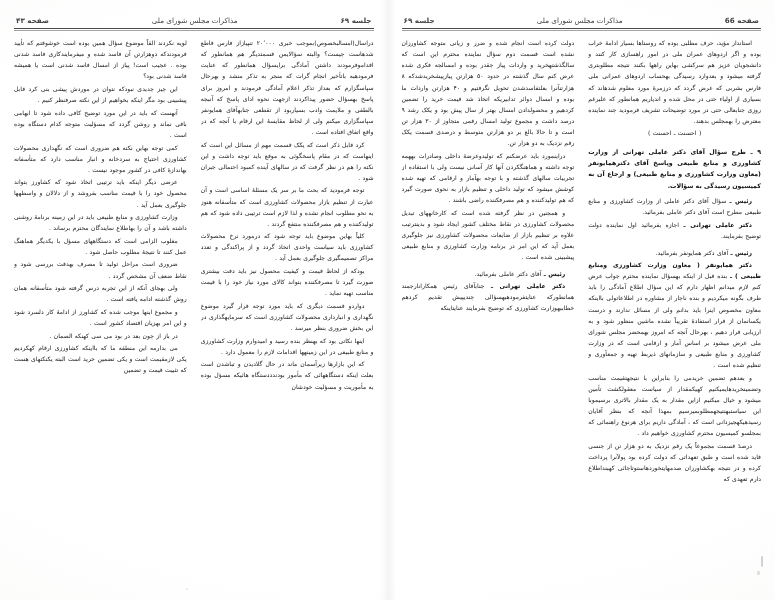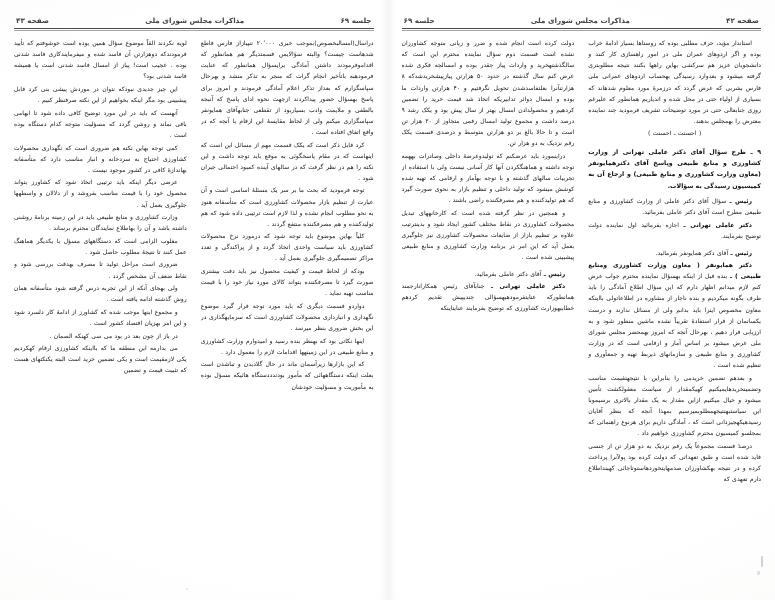--- a/index.html
+++ b/index.html
@@ -56,21 +56,21 @@
     flex-direction: row;
     align-items: baseline;
     justify-content: space-between;
     font-size: 7.2px;
     letter-spacing: .2px;
     color: #2a2a2a;
     padding: 0 2px 2px 2px;
     opacity: .88;
   }
   .rh-side { white-space: nowrap; font-weight: 600; text-align: right; }
-  .rh-center { white-space: nowrap; font-weight: 700; }
+  .rh-center { white-space: nowrap; font-weight: 400; }
 
   .head-rule {
     height: 0;
     border-top: 1.6px solid #2c2c2c;
     margin: 1px 0 0 0;
     opacity: .85;
   }
   .head-rule.thin {
     border-top: 0.7px solid #4a4a4a;
     margin-top: 1.2px;
@@ -145,21 +145,21 @@
 <body>
 
 <div id="scan-sheet"></div>
 
 <div id="spread">
 
   <div class="page">
     <div class="page-inner">
 
       <div class="running-head">
-        <span class="rh-side">صفحه ۴۲</span>
+        <span class="rh-side">صفحه 66</span>
         <span class="rh-center">مذاکرات مجلس شورای ملی</span>
         <span class="rh-side">جلسه ۶۹</span>
       </div>
       <div class="head-rule"></div>
       <div class="head-rule thin"></div>
 
       <div class="columns">
 
         <div class="col">
           <p class="para indent">استاندار مؤید، حرف مطلبی بوده که روستاها بسیار ادامهٔ خراب بوده و اگر اردوهای عمران ملی در امور راهسازی کار کنند و دانشجویان عزیز هم سرکشی بهاین راهها بکنند نتیجه مطلوبتری گرفته میشود و بعدوارد رسیدگی بهحساب اردوهای عمرانی ملی فارس بشربی که عرض گردد که درزمرهٔ مورد معلوم شدهاند که بسیاری از اولیاء حتی در محل شده و اندیاریم همانطور که علیرغم روزی جنابعالی حتی در مورد توضیحات تشریف فرمودید چند نماینده معترض را بهمجلس بدهند.</p>

